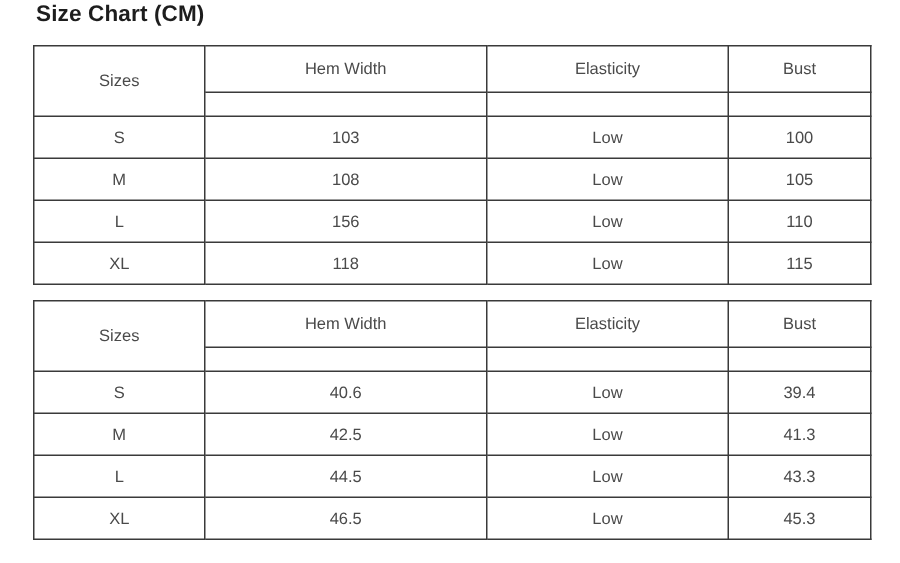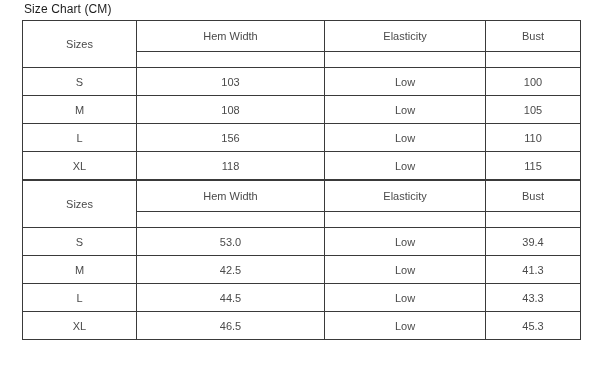--- a/index.html
+++ b/index.html
@@ -15,32 +15,33 @@
     overflow: hidden;
   }
   .page {
     position: relative;
     width: 600px;
     height: 375px;
     box-sizing: border-box;
     padding: 0 22px;
   }
   .chart-title {
-    font-size: 12px;
-    font-weight: normal;
+    font-size: 15px;
+    font-weight: bold;
     color: #1d1d1d;
     line-height: 15px;
     padding: 2px 0 3px 2px;
     letter-spacing: 0.1px;
   }
   table.size-table {
     width: 554px;
     border-collapse: collapse;
     table-layout: fixed;
     background: #ffffff;
+    margin-top: 10px;
   }
   table.size-table th,
   table.size-table td {
     border: 1px solid #3a3a3a;
     text-align: center;
     vertical-align: middle;
     font-weight: normal;
     font-size: 11px;
     color: #4a4a4a;
     padding: 0;
@@ -114,21 +115,21 @@
       </tr>
       <tr class="head-sub">
         <th></th>
         <th></th>
         <th></th>
       </tr>
     </thead>
     <tbody>
       <tr class="data-row">
         <td>S</td>
-        <td>53.0</td>
+        <td>40.6</td>
         <td>Low</td>
         <td>39.4</td>
       </tr>
       <tr class="data-row">
         <td>M</td>
         <td>42.5</td>
         <td>Low</td>
         <td>41.3</td>
       </tr>
       <tr class="data-row">

